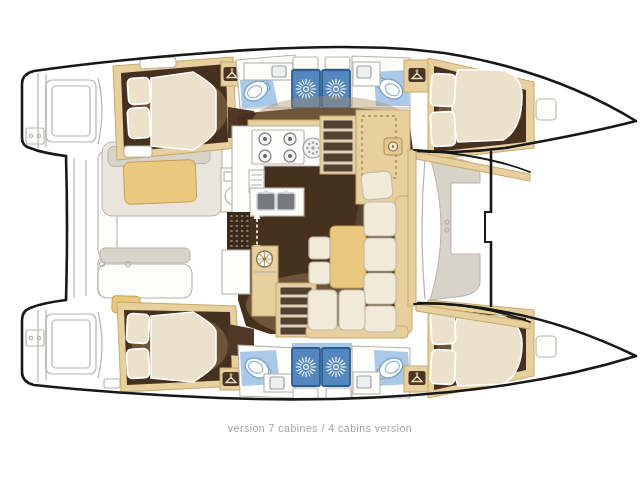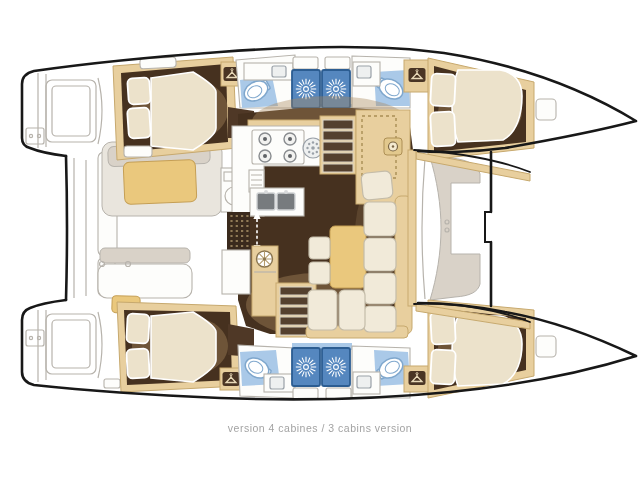--- a/index.html
+++ b/index.html
@@ -331,14 +331,14 @@
       M 636,356 C 590,334 545,319 505,312 C 475,306 440,303 418,303"></path>
     <path class="ols" d="M 66,156 Q 68,228 66,300"></path>
     <path class="ols2" d="M 414,150 C 455,152 500,160 530,172 M 414,304 C 455,302 500,310 530,322"></path>
     <g>
       <path class="ols" d="M 491,152 L 491,212 M 491,242 L 491,306"></path>
       <path d="M 491,212 L 485,212 L 485,242 L 491,242" fill="#ffffff" stroke="var(--outline)" stroke-width="2"></path>
     </g>
   </g>
 </svg>
 
-<div class="caption">version 4 cabines / 3 cabins version</div>
+<div class="caption">version 7 cabines / 4 cabins version</div>
 </div>
 
 </body></html>

